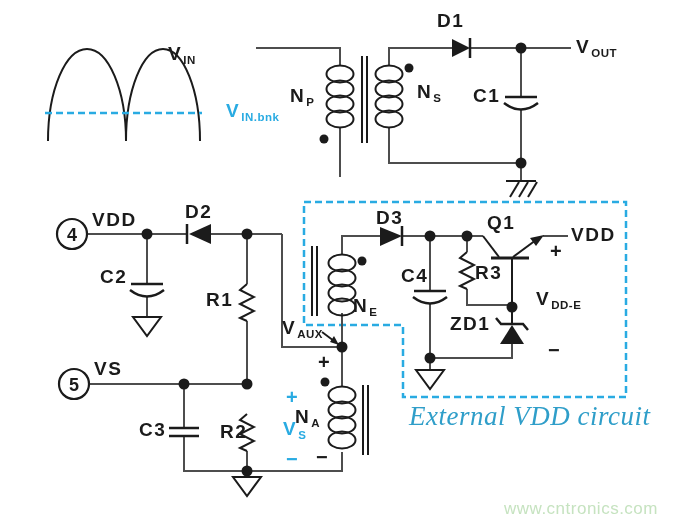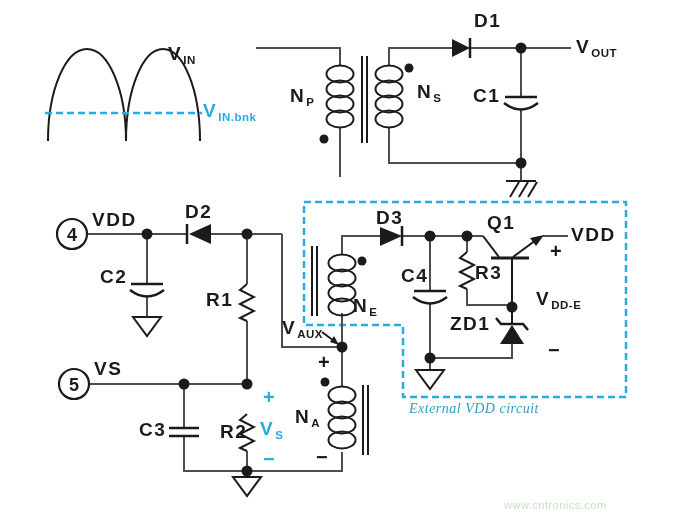--- a/index.html
+++ b/index.html
@@ -9,27 +9,27 @@
     --wire:#4d4d4d;
     --ink:#1b1b1b;
   }
   html,body{margin:0;padding:0;background:#fff;}
   #stage{position:relative;width:691px;height:527px;background:#ffffff;overflow:hidden;
          font-family:"Liberation Sans",sans-serif;}
   #circuit-svg{position:absolute;left:0;top:0;}
   .lbl{position:absolute;font-weight:bold;font-size:19px;color:var(--ink);
        letter-spacing:1.5px;white-space:nowrap;line-height:1;}
   .lbl .sub{font-size:11.5px;letter-spacing:.5px;position:relative;top:4px;margin-left:1px;}
-  .cyan{color:var(--accent);}
+  .cyan{color:var(--accent);margin-left:23px;}
   .sign{font-size:20px;letter-spacing:0;}
   .pin-num{position:absolute;font-weight:bold;font-size:18px;color:var(--ink);
            width:22px;text-align:center;line-height:1;}
   .caption{position:absolute;font-family:"Liberation Serif",serif;font-style:italic;
-           font-size:14px;color:var(--caption);letter-spacing:.5px;white-space:nowrap;}
-  .watermark{position:absolute;font-size:11px;color:var(--watermark);
+           font-size:27px;color:var(--caption);letter-spacing:.5px;white-space:nowrap;}
+  .watermark{position:absolute;font-size:17px;color:var(--watermark);
              letter-spacing:.5px;white-space:nowrap;}
 </style>
 </head>
 <body>
 
 <div id="stage">
 
 <svg id="circuit-svg" width="691" height="527" viewBox="0 0 691 527">
 
   <g>
@@ -193,21 +193,21 @@
         <circle cx="325" cy="382" r="4.5"></circle>
   </g>
 </svg>
 
 <div class="lbl" style="left:168px;top:44px"><span>V</span><span class="sub">IN</span></div>
 <div class="lbl cyan" style="left:203px;top:101px"><span>V</span><span class="sub">IN.bnk</span></div>
 
 <div class="lbl" style="left:290px;top:86px"><span>N</span><span class="sub">P</span></div>
 <div class="lbl" style="left:417px;top:82px"><span>N</span><span class="sub">S</span></div>
 
-<div class="lbl" style="left:474px;top:11px">D1</div>
+<div class="lbl" style="left:437px;top:11px">D1</div>
 <div class="lbl" style="left:576px;top:37px"><span>V</span><span class="sub">OUT</span></div>
 <div class="lbl" style="left:473px;top:86px">C1</div>
 
 <div class="pin-num" style="left:61px;top:226px">4</div>
 <div class="lbl" style="left:92px;top:210px">VDD</div>
 <div class="lbl" style="left:185px;top:202px">D2</div>
 <div class="lbl" style="left:100px;top:267px">C2</div>
 <div class="lbl" style="left:206px;top:290px">R1</div>
 
 <div class="pin-num" style="left:63px;top:376px">5</div>

